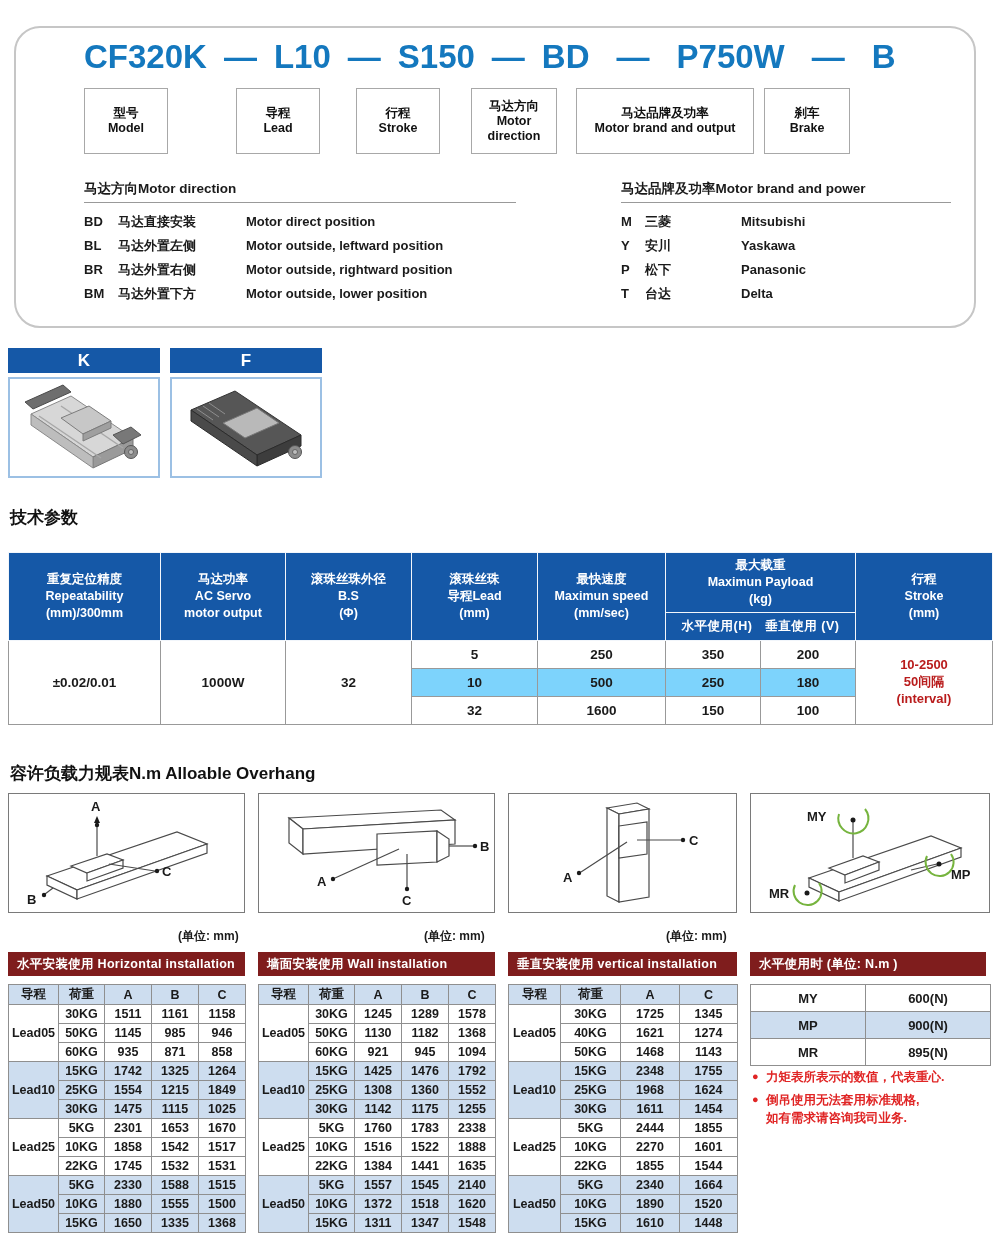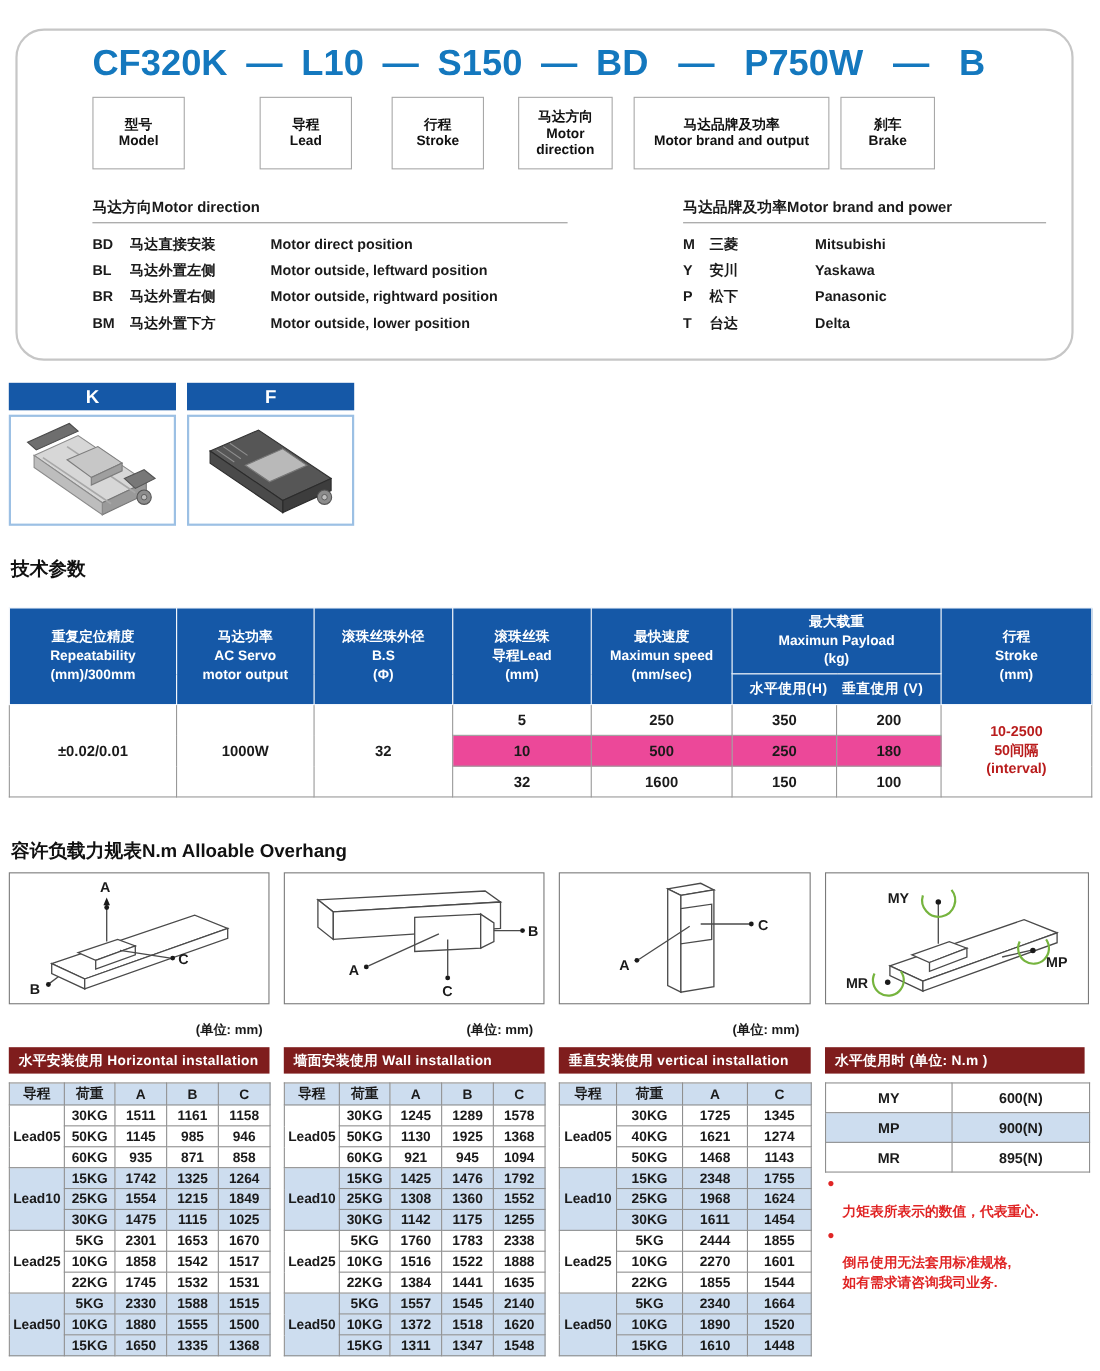--- a/index.html
+++ b/index.html
@@ -57,21 +57,21 @@
   .tech-table { position:absolute; left:8px; top:552px; width:984px;
                 border-collapse:collapse; table-layout:fixed; text-align:center;
                 border:1.5px solid #7a7a7a; }
   .tech-table th { background:#1558a7; color:#fff; font-size:12.5px; font-weight:bold;
                    border:1px solid #f2f6fb; white-space:pre-line; line-height:1.35;
                    vertical-align:middle; padding:2px; }
   .tech-table tr.h1 th { height:60px; }
   .tech-table tr.h2 th { height:28px; }
   .tech-table td { border:1px solid #999; background:#fff; font-size:13.5px; font-weight:bold;
                    height:28px; vertical-align:middle; }
-  .tech-table tr.hl td { background:#ec4899; }
+  .tech-table tr.hl td { background:#7dd3fc; }
   .tech-table td.span-cell { background:#fff; }
   .tech-table td.stroke-cell { color:#b91c1c; white-space:pre-line; font-size:13px; line-height:1.3; }
   .payload-sub { letter-spacing:0.5px; }
 
   
   .diagram-box { position:absolute; top:793px; height:120px; border:1.5px solid #7a7a7a; background:#fff; }
   .db-1 { left:8px;   width:237px; }
   .db-2 { left:258px; width:237px; }
   .db-3 { left:508px; width:229px; }
   .db-4 { left:750px; width:240px; }
@@ -107,21 +107,21 @@
   .mom-table { position:absolute; left:750px; top:984px; width:240px;
                border-collapse:collapse; table-layout:fixed; text-align:center;
                font-size:13px; font-weight:bold; border:1.5px solid #6d6d6d; }
   .mom-table td { background:#fff; border:1px solid #8f8f8f; height:27px; }
   .mom-table tr.alt td { background:#cdddef; }
 
   .notes { position:absolute; left:752px; top:1068px; width:242px; color:#e02525;
            font-size:12.5px; font-weight:bold; line-height:1.45; }
   .note { display:flex; margin-bottom:5px; }
   .note .bullet { width:14px; flex:none; font-size:11px; padding-top:1px; }
-  .note .txt { white-space:pre-line;margin-top:24px; }
+  .note .txt { white-space:pre-line; }
   .pre { white-space:pre-line; }
 </style>
 </head>
 <body>
 
 <div class="top-panel">
 
   <div class="code-title">
     <span>CF320K</span>
     <span class="dash">—</span>
@@ -513,21 +513,21 @@
       <tr>
         <td rowspan="3">Lead05</td>
         <td>30KG</td>
         <td>1245</td>
         <td>1289</td>
         <td>1578</td>
       </tr>
       <tr>
         <td>50KG</td>
         <td>1130</td>
-        <td>1925</td>
+        <td>1182</td>
         <td>1368</td>
       </tr>
       <tr>
         <td>60KG</td>
         <td>921</td>
         <td>945</td>
         <td>1094</td>
       </tr>
       <tr class="alt">
         <td rowspan="3">Lead10</td>

